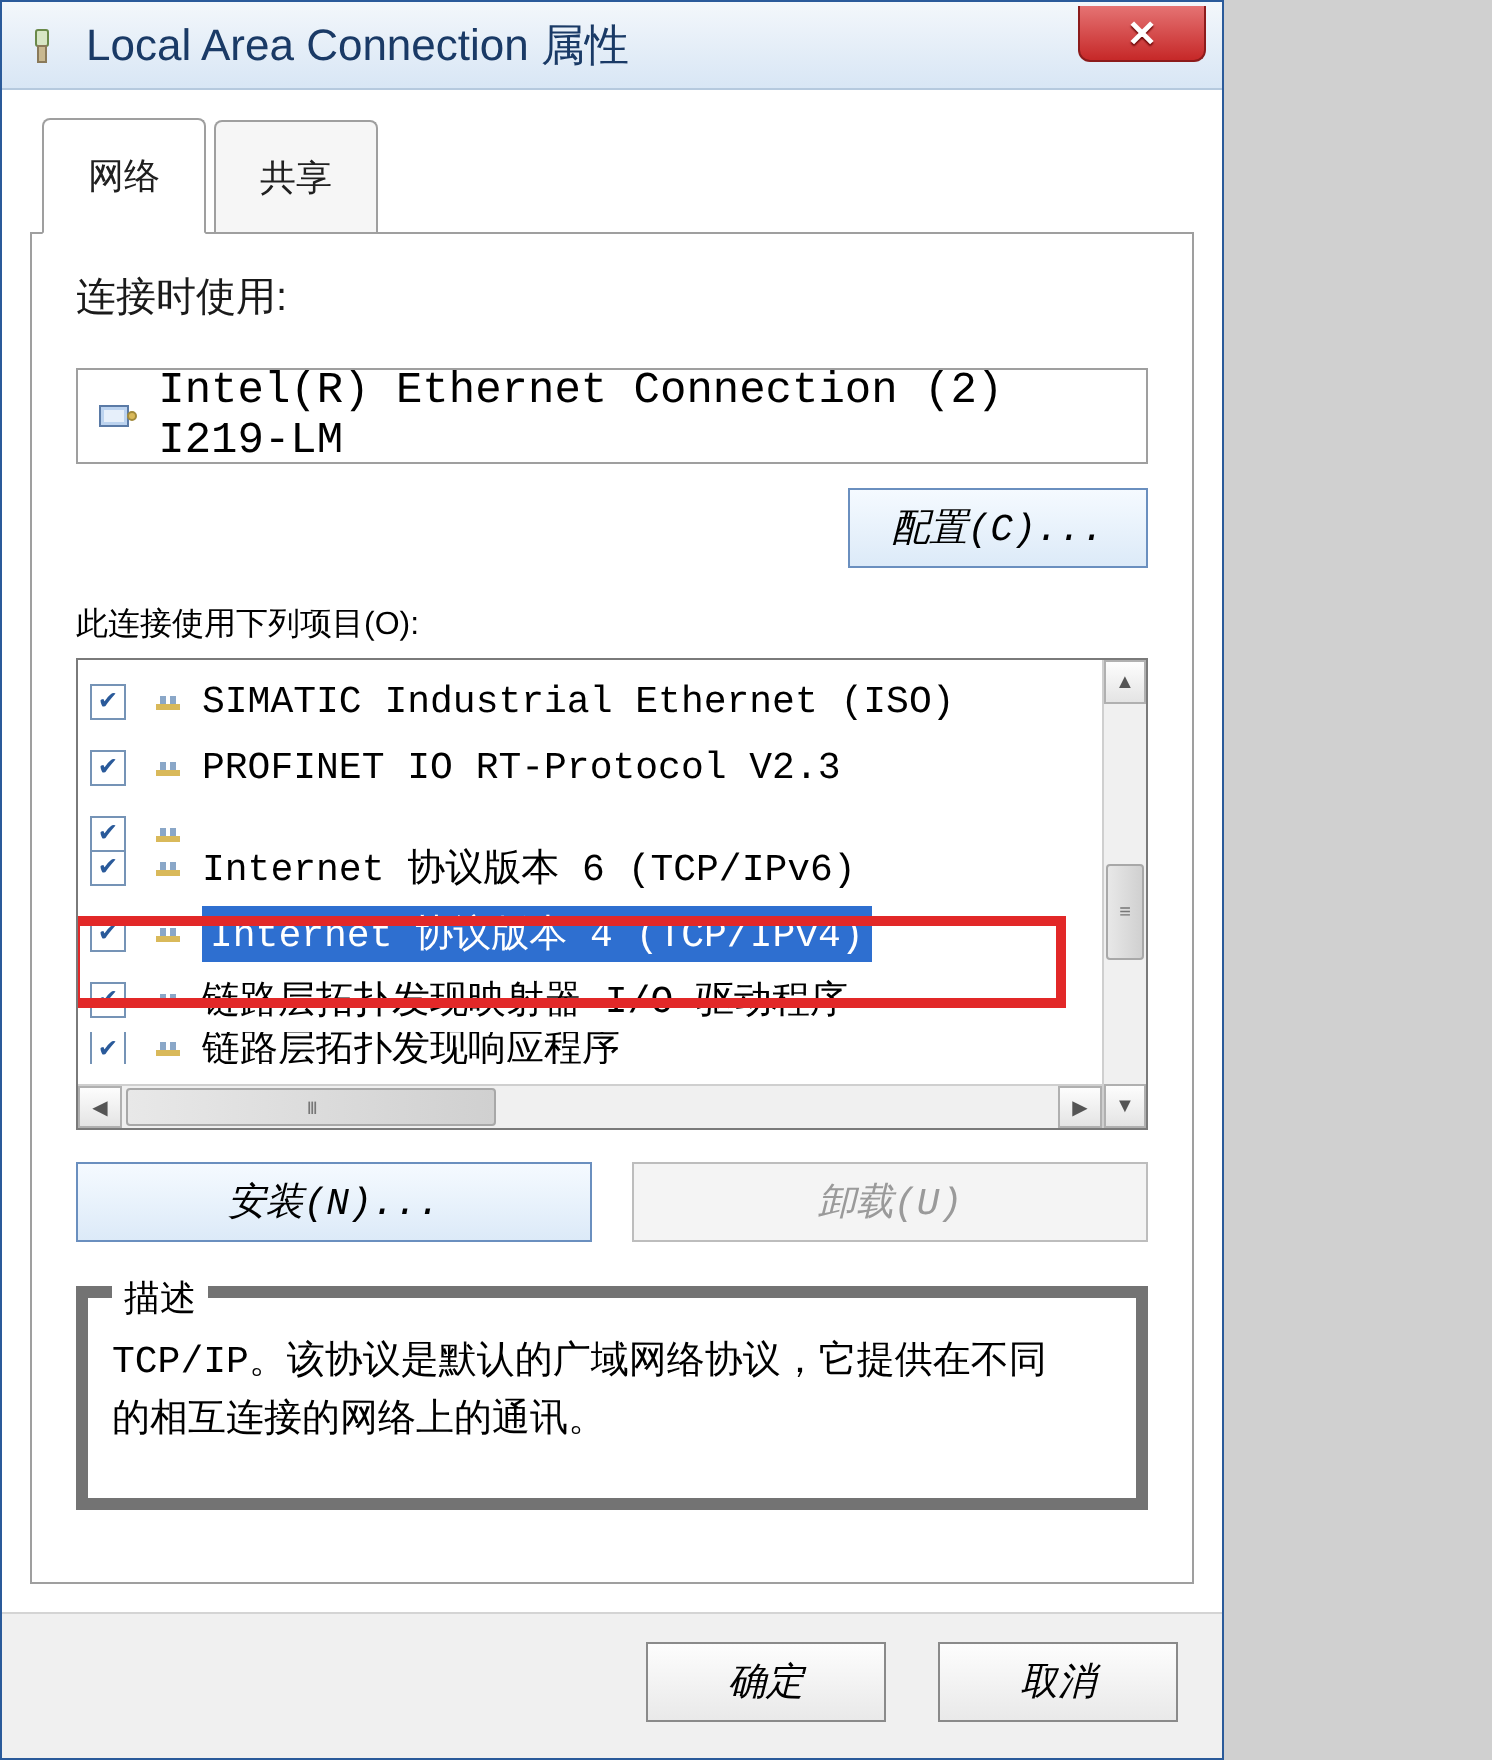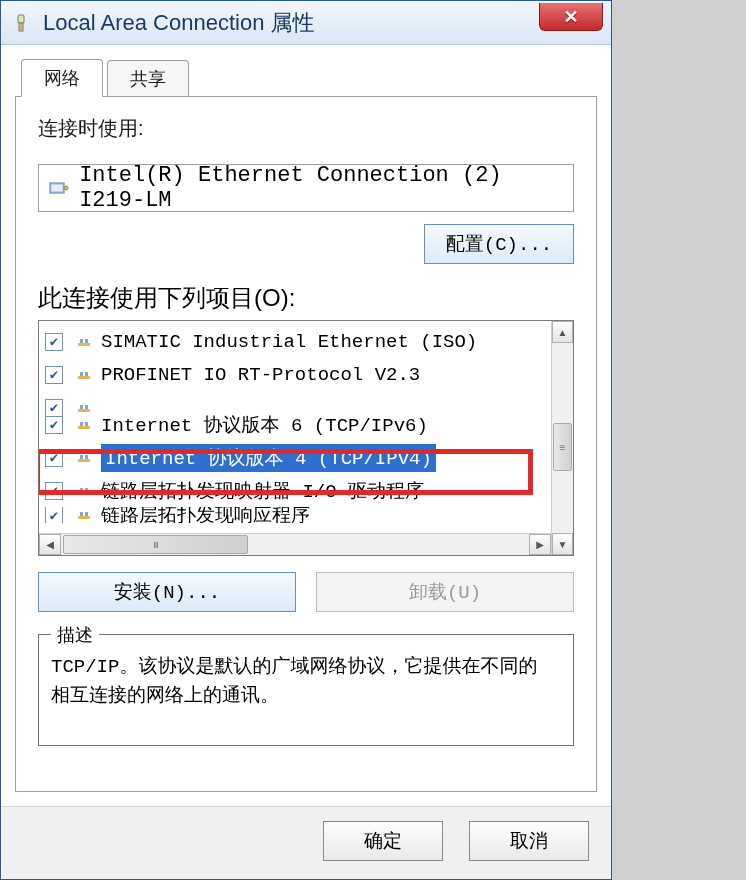--- a/index.html
+++ b/index.html
@@ -60,21 +60,21 @@
     display: flex;
     flex-direction: column;
   }
   .tabstrip {
     display: flex;
     align-items: flex-end;
     margin-bottom: -1px;
     padding-left: 6px;
   }
   .tab {
-    padding: 6px 22px;
+    padding: 16px 22px;
     border: 1px solid #9f9f9f;
     border-bottom: none;
     background: #f6f6f6;
     border-radius: 4px 4px 0 0;
     margin-right: 4px;
     cursor: pointer;
     color: #202020;
   }
   .tab.active {
     background: #fff;
@@ -113,20 +113,21 @@
   }
   .btn {
     border: 1px solid #6a8fbf;
     background: linear-gradient(to bottom, #f5faff, #dceaf8);
     padding: 6px 18px;
     font-size: 19px;
     cursor: pointer;
     font-family: "Courier New", monospace;
     min-width: 150px;
     text-align: center;
+    font-style: italic;
   }
   .btn.flat {
     border: 1px solid #8a8a8a;
     background: linear-gradient(to bottom, #fdfdfd, #e9e9e9);
     font-family: "Microsoft YaHei", "SimSun", sans-serif;
     min-width: 120px;
   }
   .btn.disabled {
     color: #9a9a9a;
     border-color: #bdbdbd;
@@ -138,21 +139,21 @@
     border: 1px solid #7fb2e6;
     background: linear-gradient(to bottom, #eef7ff, #d4e9ff);
   }
   .right-align {
     display: flex;
     justify-content: flex-end;
     margin-bottom: 18px;
   }
   .items-label {
     margin-bottom: 6px;
-    font-size: 24px;
+    font-size: 16px;
   }
   .listbox-wrap {
     position: relative;
     border: 1px solid #7a7a7a;
     height: 236px;
     background: #fff;
     overflow: hidden;
     margin-bottom: 16px;
   }
   .listbox-scroll {
@@ -259,21 +260,21 @@
   }
   .btn-row {
     display: flex;
     justify-content: space-between;
     margin-bottom: 18px;
     gap: 20px;
   }
   .btn-row .btn { flex: 1; }
   .desc-group {
     position: relative;
-    border: 1px solid #737373;
+    border: 6px solid #737373;
     padding: 18px 27px 12px 12px;
     min-height: 112px;
     margin-top: 4px;
   }
   .desc-legend {
     position: absolute;
     top: -12px; left: 12px;
     background: #fff;
     padding: 0 6px;
   }

